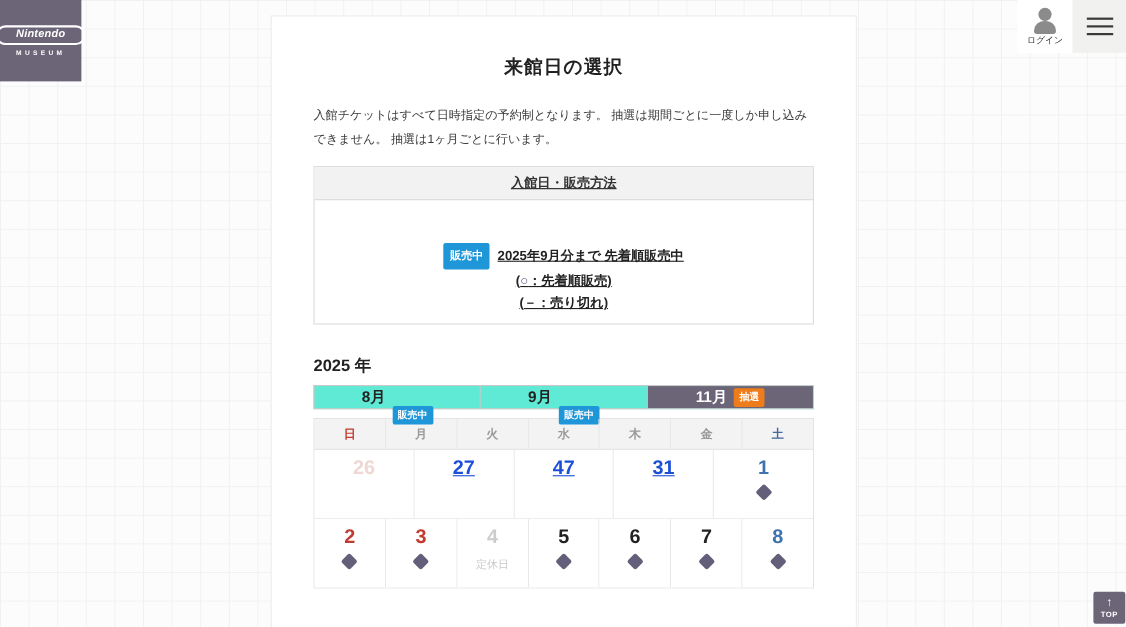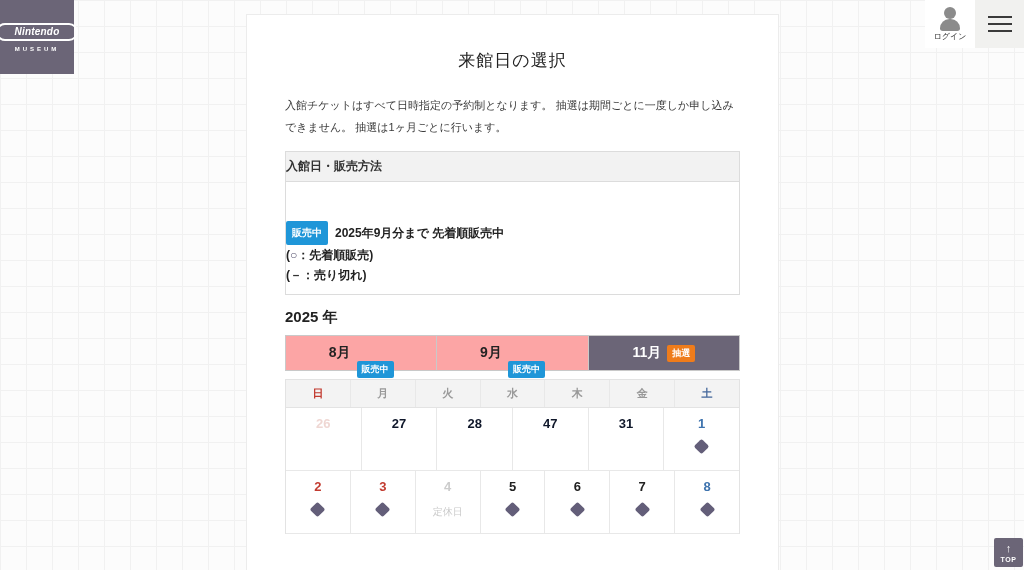--- a/index.html
+++ b/index.html
@@ -43,59 +43,59 @@
     display:flex; align-items:center; justify-content:center;
   }
   .menu-icon { display:flex; flex-direction:column; gap:5px; }
   .menu-icon span { display:block; width:24px; height:2px; background:#3a3a3a; }
 
   
   .card {
     position:absolute; left:246px; top:14px; width:533px; height:640px;
     background:#fff; border:1px solid #ececec; padding:34px 38px 0;
   }
-  .page-title { text-align:center; font-size:17px; font-weight:normal; color:#222; letter-spacing:1px; }
+  .page-title { text-align:center; font-size:17px; font-weight:bold; color:#222; letter-spacing:1px; }
   .intro { margin-top:22px; font-size:11px; line-height:22px; color:#3a3a3a; }
 
   
-  .sales-table { margin-top:13px; border:1px solid #dcdcdc; font-size:12px; color:#222; text-align:left; }
+  .sales-table { margin-top:13px; border:1px solid #dcdcdc; font-size:12px; color:#222; text-align:center;text-decoration:underline; }
   .st-header { background:#f2f2f2; border-bottom:1px solid #dcdcdc; font-weight:bold; padding:6px 0; font-size:12px; color:#333; }
   .st-row { padding:7px 0 9px; line-height:20px; font-weight:bold; }
   .st-row + .st-row { border-top:1px solid #dcdcdc; }
   .badge { display:inline-block; color:#fff; font-size:10px; font-weight:bold; padding:2px 6px; border-radius:2px; vertical-align:1px; margin-right:7px; }
   .badge-blue { background:#1f96d8;margin-top:32px; }
   .badge-orange { background:#ef7c1b; }
   .sym-circle { color:#55516e; }
   .sym-dash { color:#333; }
   .sym-diamond { color:#635e79; }
 
   
-  .year-label { margin-top:13px; font-size:15px; font-weight:bold; color:#222; }
-  .month-tabs { margin-top:8px; display:flex; border:1px solid #c9c9c9; height:36px; background:#fca5a5; }
+  .year-label { margin-top:28px; font-size:15px; font-weight:bold; color:#222; }
+  .month-tabs { margin-top:8px; display:flex; border:1px solid #c9c9c9; height:22px; background:#5eead4; }
   .tab { flex:1; display:flex; align-items:center; justify-content:center; gap:6px; cursor:pointer; border-right:1px solid #c9c9c9; }
   .tab:last-child { border-right:none; }
   .tab-label { font-size:14px; font-weight:bold; color:#222; }
   .tab .badge { margin-right:0; font-size:9px; padding:2px 5px; vertical-align:0; }
   .tab.selected { background:#6b6577; }
   .tab.selected .tab-label { color:#fff; }
 
   
   .calendar { margin-top:8px; border:1px solid #e3e3e3; border-bottom:none; }
   .cal-week-row { display:flex; background:#f3f3f3; border-bottom:1px solid #e3e3e3; }
   .wh-cell { flex:1; text-align:center; font-size:11px; font-weight:bold; padding:6px 0; color:#999; border-right:1px solid #e8e8e8; }
   .wh-cell:last-child { border-right:none; }
   .wh-sun { color:#c23b30; }
   .wh-sat { color:#46699c; }
   .cal-row { display:flex; border-bottom:1px solid #e8e8e8; }
   .cal-cell { flex:1; height:62px; border-right:1px solid #e8e8e8; text-align:center; padding-top:8px; background:#fff; }
   .cal-cell:last-child { border-right:none; }
-  .cal-day { font-size:13px; font-weight:bold; color:#222; display:block; line-height:16px;text-align:center; }
+  .cal-day { font-size:18px; font-weight:bold; color:#222; display:block; line-height:16px;text-align:center; }
   .day-sun .cal-day { color:#c23b30; }
   .day-sat .cal-day { color:#3e73ae; }
-  .day-out .cal-day { color:#0f172a; }
+  .day-out .cal-day { color:#1d4ed8;text-decoration:underline; }
   .day-out-sun .cal-day { color:#efd7d3; }
   .day-closed .cal-day { color:#ccc; }
   .closed-label { font-size:10px; color:#c9c9c9; margin-top:10px; }
   .diamond-icon { display:inline-block; width:11px; height:11px; background:#635e79; border-radius:2px; transform:rotate(45deg); margin-top:9px; }
 
   
   .top-btn {
     position:absolute; right:1px; bottom:3px; width:29px; height:29px;
     background:#6b6577; border-radius:2px; color:#fff; cursor:pointer; z-index:6;
     display:flex; flex-direction:column; align-items:center; justify-content:center; line-height:1;
@@ -176,23 +176,20 @@
         </div>
       <div>
           <div class="cal-row">
             <div class="cal-cell day-out-sun">
               <span class="cal-day">26</span>
             </div>
             <div class="cal-cell day-out">
               <span class="cal-day">27</span>
             </div>
             <div class="cal-cell day-out">
-              <span class="cal-day">28</span>
-            </div>
-            <div class="cal-cell day-out">
               <span class="cal-day">47</span>
             </div>
             <div class="cal-cell day-out">
               <span class="cal-day">31</span>
             </div>
             <div class="cal-cell day-sat"><span class="cal-day">1</span><span class="diamond-icon"></span></div>
           </div>
           <div class="cal-row">
             <div class="cal-cell day-sun"><span class="cal-day">2</span><span class="diamond-icon"></span></div>
             <div class="cal-cell day-sun"><span class="cal-day">3</span><span class="diamond-icon"></span></div>

